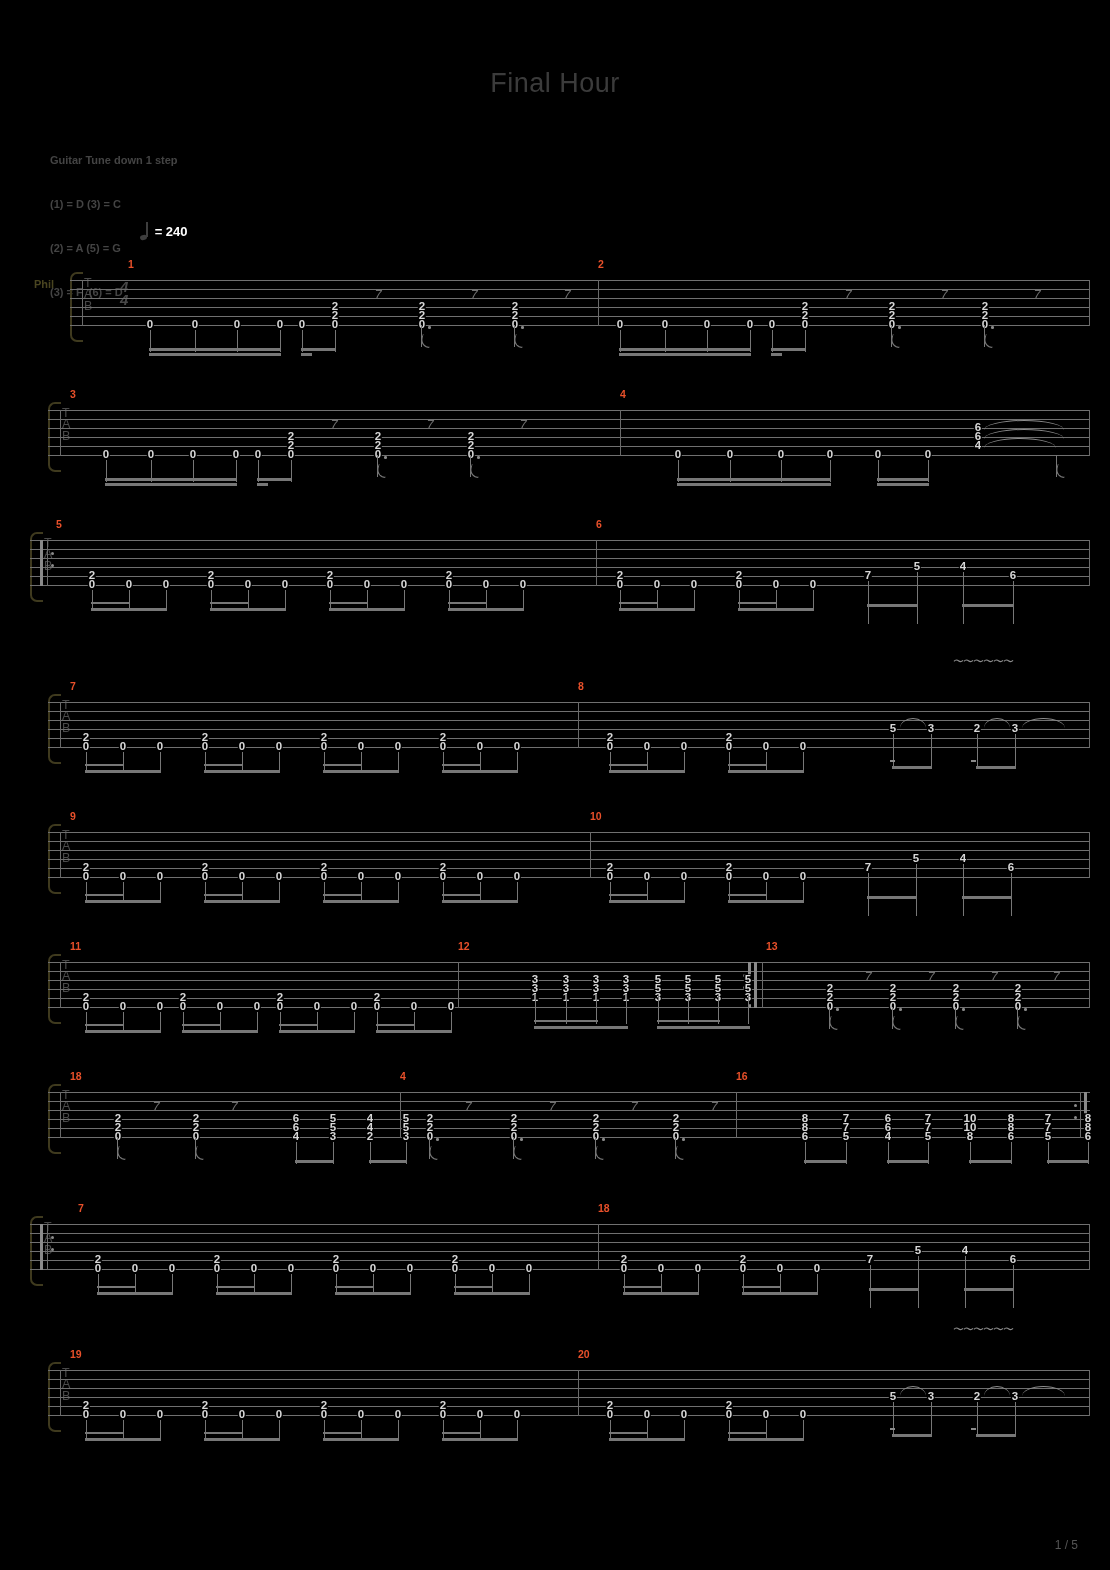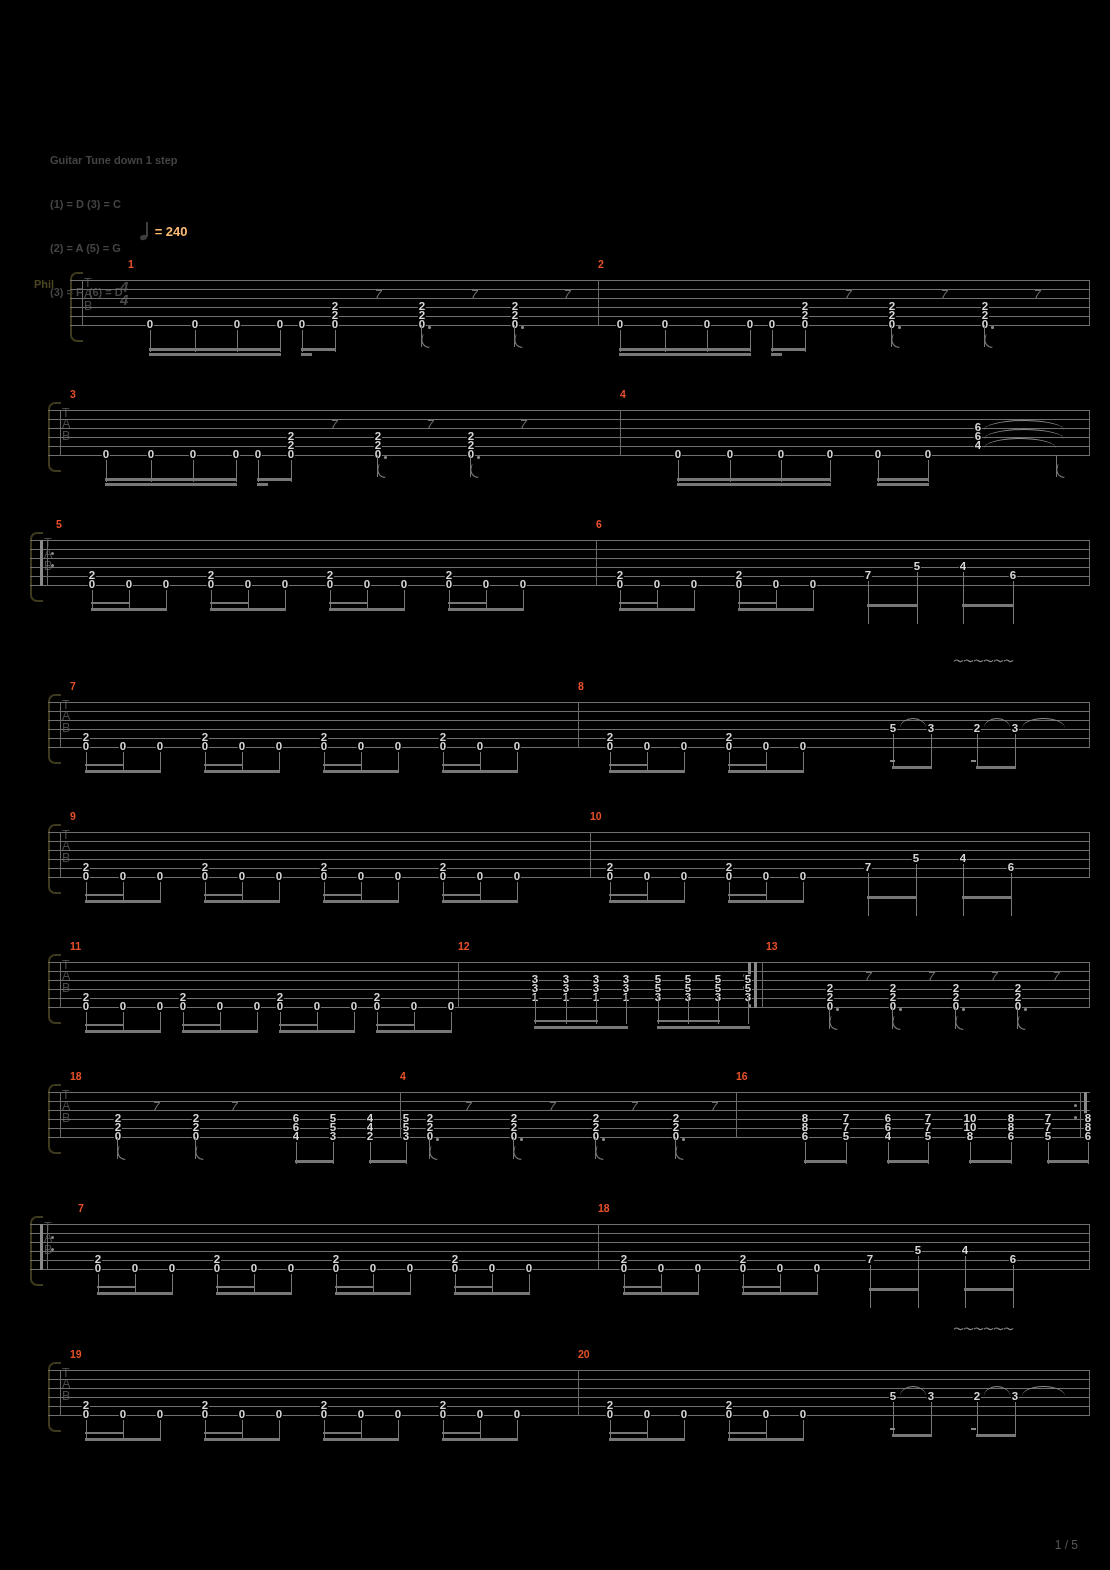--- a/index.html
+++ b/index.html
@@ -42,21 +42,21 @@
     font-weight: bold;
     line-height: 14.6px;
     white-space: pre;
   }
   .tuning-line { display: block; }
 
   .tempo-mark {
     position: absolute;
     top: 222px;
     left: 140px;
-    color: #fdba74;
+    color: #ffffff;
     font-size: 13px;
     font-weight: bold;
     white-space: nowrap;
   }
   .tempo-note {
     display: inline-block;
     position: relative;
     width: 11px;
     height: 18px;
     vertical-align: -4px;
@@ -241,20 +241,21 @@
     position: absolute;
     width: 5px; height: 2px;
     background: #8a8a8a;
   }
 </style>
 </head>
 <body>
 
 <div class="page">
 
+  <div class="score-title">Final Hour</div>
 
   <div class="tuning-block">
     <span class="tuning-line">Guitar Tune down 1 step</span>
     <span class="tuning-line">(1) = D (3) = C</span>
     <span class="tuning-line">(2) = A (5) = G</span>
     <span class="tuning-line">(3) = F  (6) = D</span>
   </div>
 
   <div class="tempo-mark">
     <span class="tempo-note">

